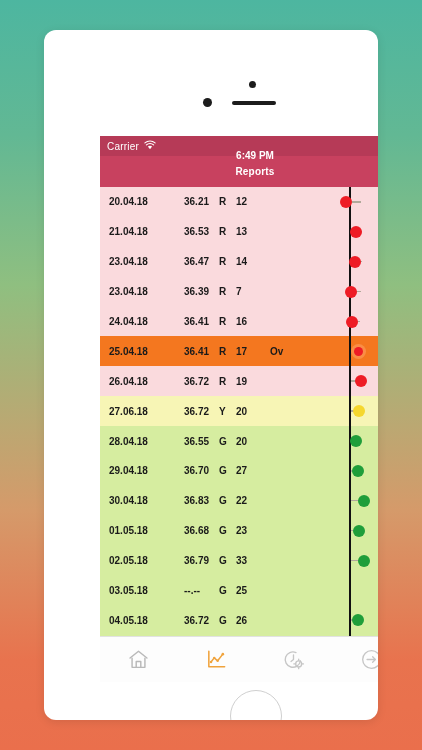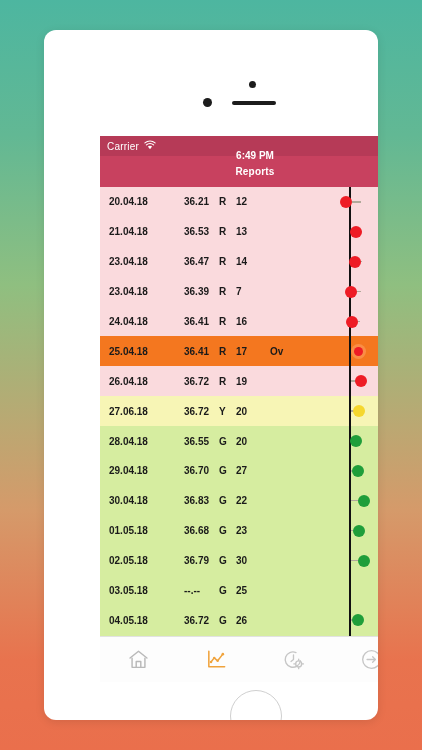--- a/index.html
+++ b/index.html
@@ -319,21 +319,21 @@
           <span class="r-temp">36.68</span>
           <span class="r-flag">G</span>
           <span class="r-num">23</span>
           <div class="stem" style="left: 251px; width: 4px;"></div>
           <div class="dot dot-green" style="left: 253px;"></div>
         </div>
         <div class="report-row row-green">
           <span class="r-date">02.05.18</span>
           <span class="r-temp">36.79</span>
           <span class="r-flag">G</span>
-          <span class="r-num">30</span>
+          <span class="r-num">33</span>
           <div class="stem" style="left: 251px; width: 9px;"></div>
           <div class="dot dot-green" style="left: 258px;"></div>
         </div>
         <div class="report-row row-green">
           <span class="r-date">03.05.18</span>
           <span class="r-temp">--.--</span>
           <span class="r-flag">G</span>
           <span class="r-num">25</span>
         </div>
         <div class="report-row row-green">

